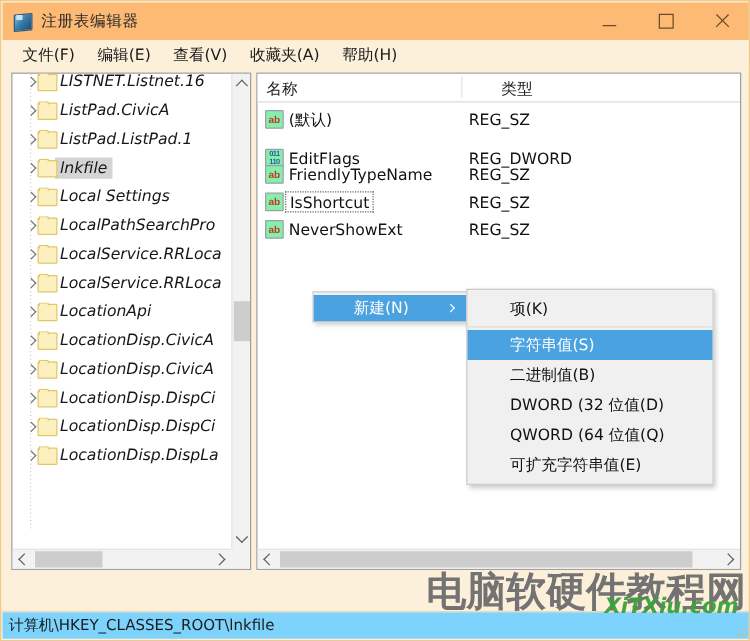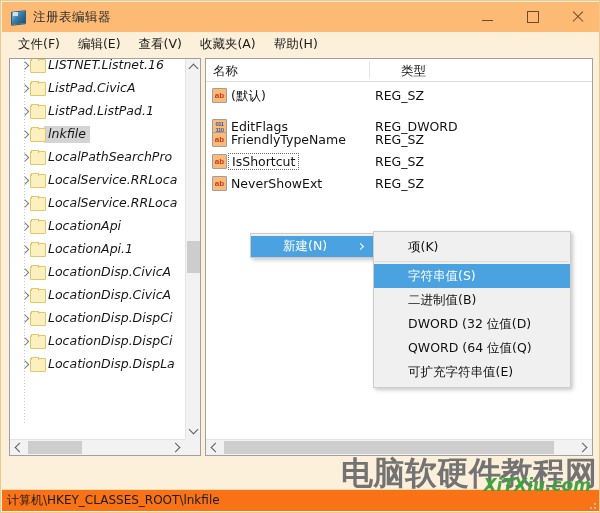--- a/index.html
+++ b/index.html
@@ -179,21 +179,21 @@
   .col-h.name{left:7px;}
   .col-h.type{left:163px;margin-left:32px;}
   .col-div{
     position:absolute;top:2px;height:17px;width:1px;background:#e4e4e4;left:163px;
   }
   .val-row{
     position:absolute;left:0;right:0;height:22px;
   }
   .val-icon{
     position:absolute;left:6px;top:3px;width:15px;height:15px;
-    border:1px solid #9aa0a6;background:#fdba74;border-radius:1px;
+    border:1px solid #9aa0a6;background:#86efac;border-radius:1px;
     box-sizing:border-box;
     font-size:8px;line-height:13px;text-align:center;font-weight:bold;
     font-family:"Liberation Sans",sans-serif;
   }
   .val-icon.sz{color:#c0392b;}
   .val-icon.dword{color:#2b5fa8;font-size:6px;line-height:6px;padding-top:1px;letter-spacing:-.5px;}
   .val-icon.dword b{display:block;font-weight:bold;}
   .val-name{
     position:absolute;left:25px;top:3px;font-size:12.5px;color:#111;
     font-family:"DejaVu Sans","Liberation Sans",sans-serif;
@@ -233,21 +233,21 @@
   }
   .ctx-sub{left:372px;top:230px;width:198px;padding:3px 0;}
   .ctx-sub .ctx-item{height:24px;padding-left:34px;}
   .ctx-sep{
     height:1px;background:#dcdcdc;margin:2px 1px;
   }
 
   
   .statusbar{
     position:absolute;left:1px;bottom:1px;width:598px;height:22px;
-    background:#f97316;display:flex;align-items:center;
+    background:#7dd3fc;display:flex;align-items:center;
     border-top:1px solid #f3ddb9;box-sizing:border-box;
   }
   .status-text{
     font-size:12px;color:#1b1b1b;padding-left:5px;
     font-family:"DejaVu Sans","Liberation Sans",sans-serif;
     white-space:nowrap;
   }
 
   
   .watermark{
@@ -331,45 +331,45 @@
             <div class="tree-row selected" style="margin-top: 0px;">
               <span class="chev"></span>
               <span class="dash"></span>
               <span class="folder"></span>
               <span class="tree-label">lnkfile</span>
             </div>
             <div class="tree-row" style="margin-top: 0px;">
               <span class="chev"></span>
               <span class="dash"></span>
               <span class="folder"></span>
+              <span class="tree-label">Local Settings</span>
+            </div>
+            <div class="tree-row" style="margin-top: 0px;">
+              <span class="chev"></span>
+              <span class="dash"></span>
+              <span class="folder"></span>
               <span class="tree-label">LocalPathSearchPro</span>
             </div>
             <div class="tree-row" style="margin-top: 0px;">
               <span class="chev"></span>
               <span class="dash"></span>
               <span class="folder"></span>
               <span class="tree-label">LocalService.RRLoca</span>
             </div>
             <div class="tree-row" style="margin-top: 0px;">
               <span class="chev"></span>
               <span class="dash"></span>
               <span class="folder"></span>
               <span class="tree-label">LocalService.RRLoca</span>
             </div>
             <div class="tree-row" style="margin-top: 0px;">
               <span class="chev"></span>
               <span class="dash"></span>
               <span class="folder"></span>
               <span class="tree-label">LocationApi</span>
-            </div>
-            <div class="tree-row" style="margin-top: 0px;">
-              <span class="chev"></span>
-              <span class="dash"></span>
-              <span class="folder"></span>
-              <span class="tree-label">LocationApi.1</span>
             </div>
             <div class="tree-row" style="margin-top: 0px;">
               <span class="chev"></span>
               <span class="dash"></span>
               <span class="folder"></span>
               <span class="tree-label">LocationDisp.CivicA</span>
             </div>
             <div class="tree-row" style="margin-top: 0px;">
               <span class="chev"></span>
               <span class="dash"></span>

